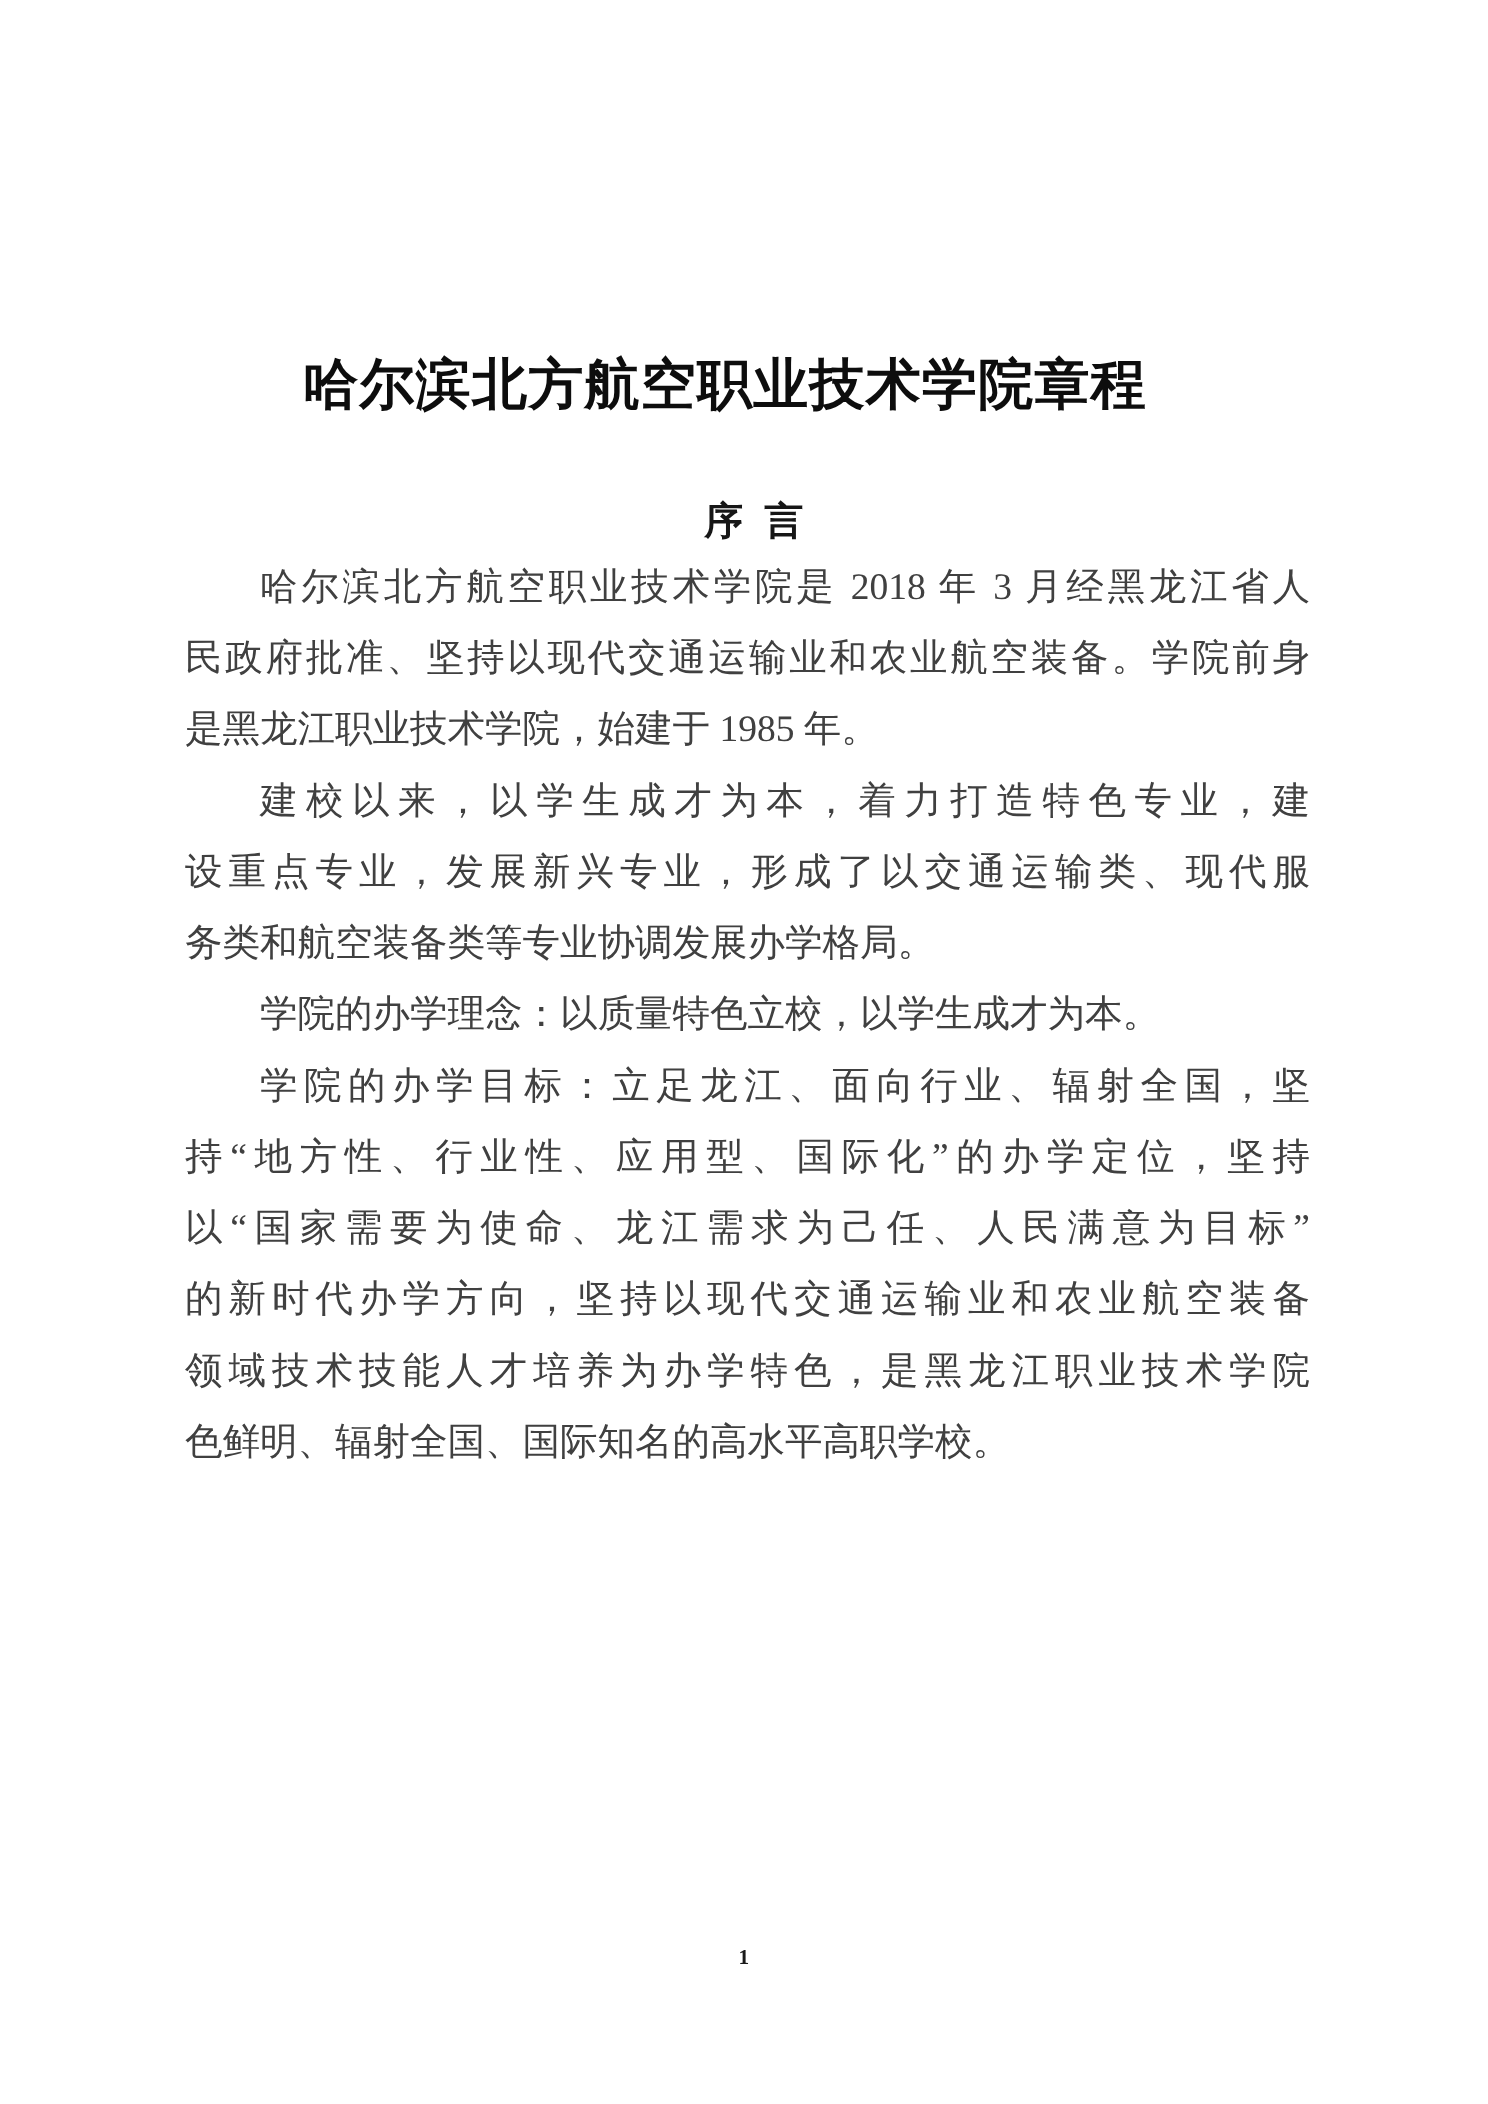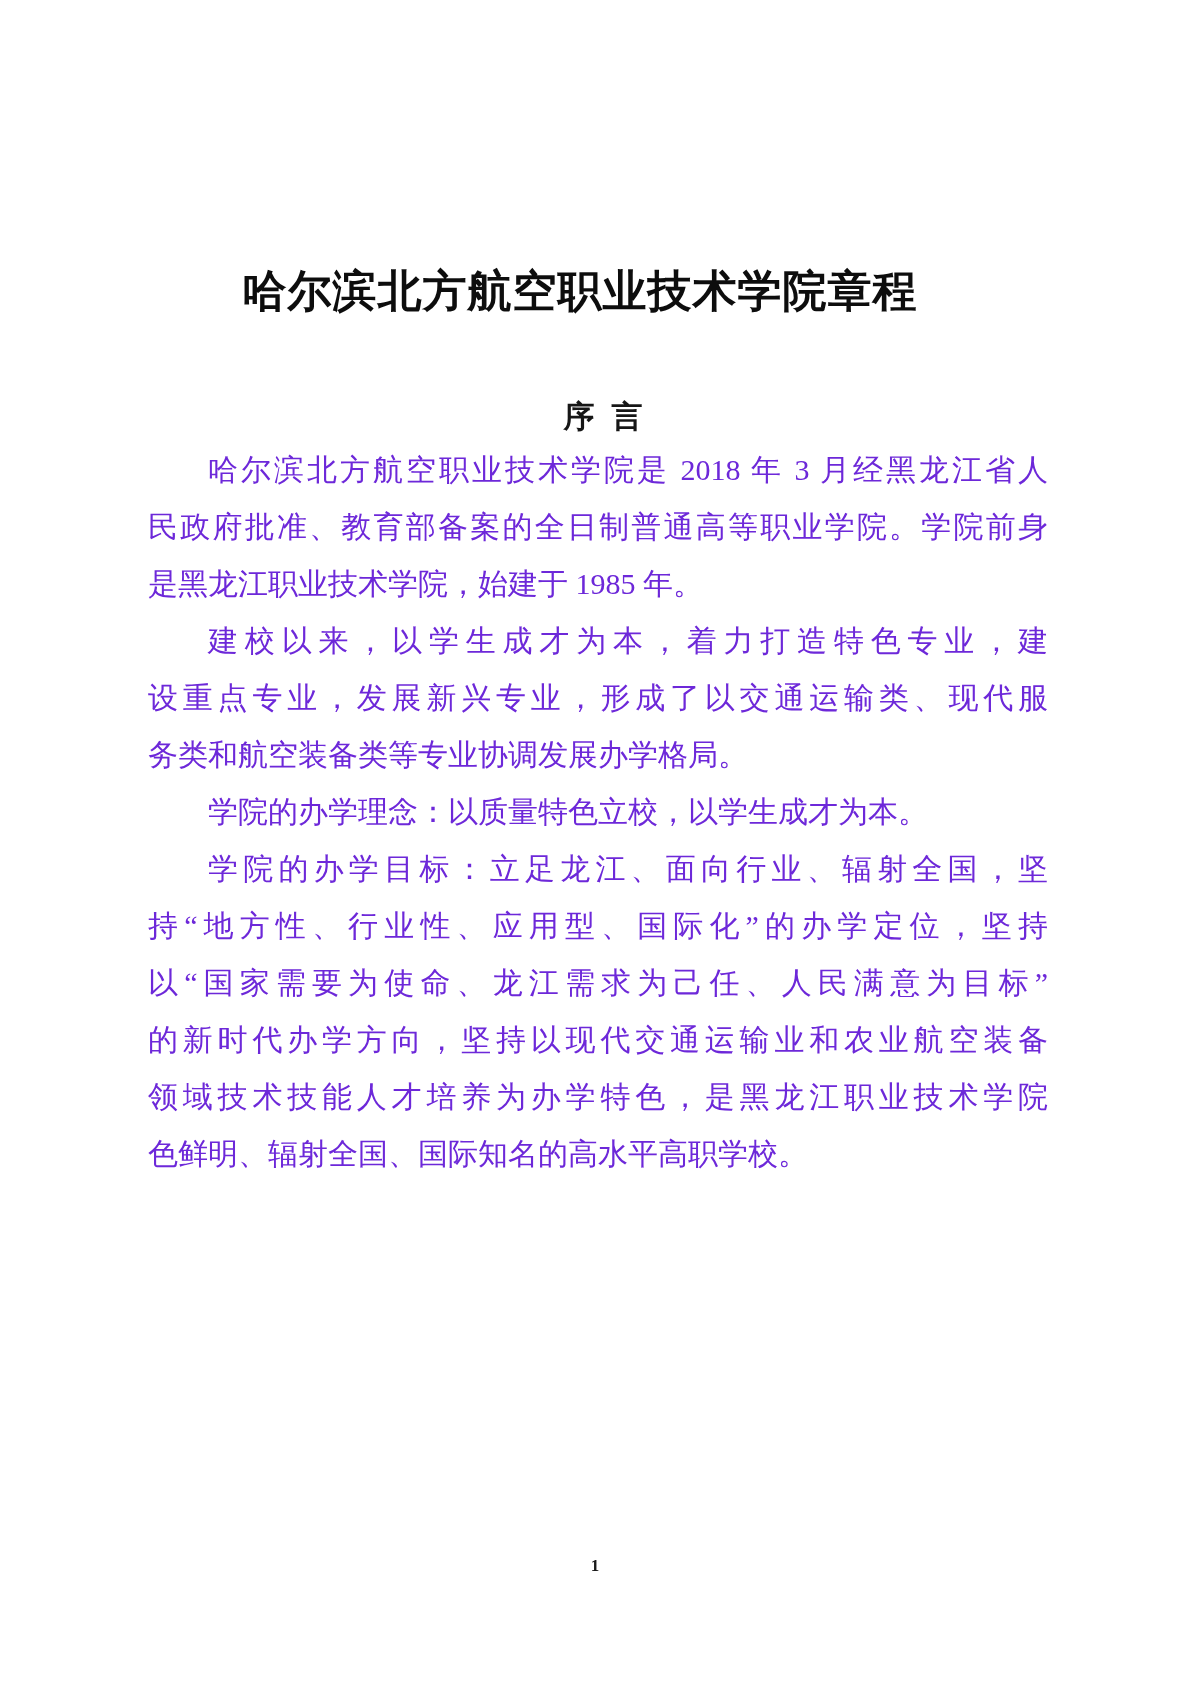--- a/index.html
+++ b/index.html
@@ -14,21 +14,21 @@
     background: #ffffff;
     overflow: hidden;
     font-family: "Liberation Serif", "DejaVu Serif", serif;
     color: #1a1a1a;
   }
   .doc-title {
     position: absolute;
     top: 266px;
     left: 0;
     right: 30px;
-    margin: 0;
+    margin: 16px;
     text-align: center;
     font-family: "Liberation Serif", "DejaVu Serif", serif;
     font-size: 44px;
     font-weight: 700;
     letter-spacing: 1px;
     color: #0d0d0d;
     line-height: 52px;
   }
   .section-heading {
     position: absolute;
@@ -50,21 +50,21 @@
     left: 148px;
     width: 900px;
   }
   .line {
     font-size: 30px;
     line-height: 57px;
     height: 57px;
     overflow: hidden;
     text-align: justify;
     text-align-last: justify;
-    color: #6d28d9;
+    color: #404040;
     font-weight: 400;
   }
   .line.first {
     text-indent: 2em;
   }
   .line.last {
     text-align-last: left;
   }
   .page-number {
     position: absolute;
@@ -81,21 +81,21 @@
 </head>
 <body>
 
 <div class="page">
   <h1 class="doc-title">哈尔滨北方航空职业技术学院章程</h1>
 
   <h2 class="section-heading">序  言</h2>
 
   <div class="body-text" id="body-text">
       <div class="line first">哈尔滨北方航空职业技术学院是 2018 年 3 月经黑龙江省人</div>
-      <div class="line">民政府批准、教育部备案的全日制普通高等职业学院。学院前身</div>
+      <div class="line">民政府批准、坚持以现代交通运输业和农业航空装备。学院前身</div>
       <div class="line last">是黑龙江职业技术学院，始建于 1985 年。</div>
       <div class="line first">建校以来，以学生成才为本，着力打造特色专业，建</div>
       <div class="line">设重点专业，发展新兴专业，形成了以交通运输类、现代服</div>
       <div class="line last">务类和航空装备类等专业协调发展办学格局。</div>
       <div class="line first last">学院的办学理念：以质量特色立校，以学生成才为本。</div>
       <div class="line first">学院的办学目标：立足龙江、面向行业、辐射全国，坚</div>
       <div class="line">持“地方性、行业性、应用型、国际化”的办学定位，坚持</div>
       <div class="line">以“国家需要为使命、龙江需求为己任、人民满意为目标”</div>
       <div class="line">的新时代办学方向，坚持以现代交通运输业和农业航空装备</div>
       <div class="line">领域技术技能人才培养为办学特色，是黑龙江职业技术学院</div>

